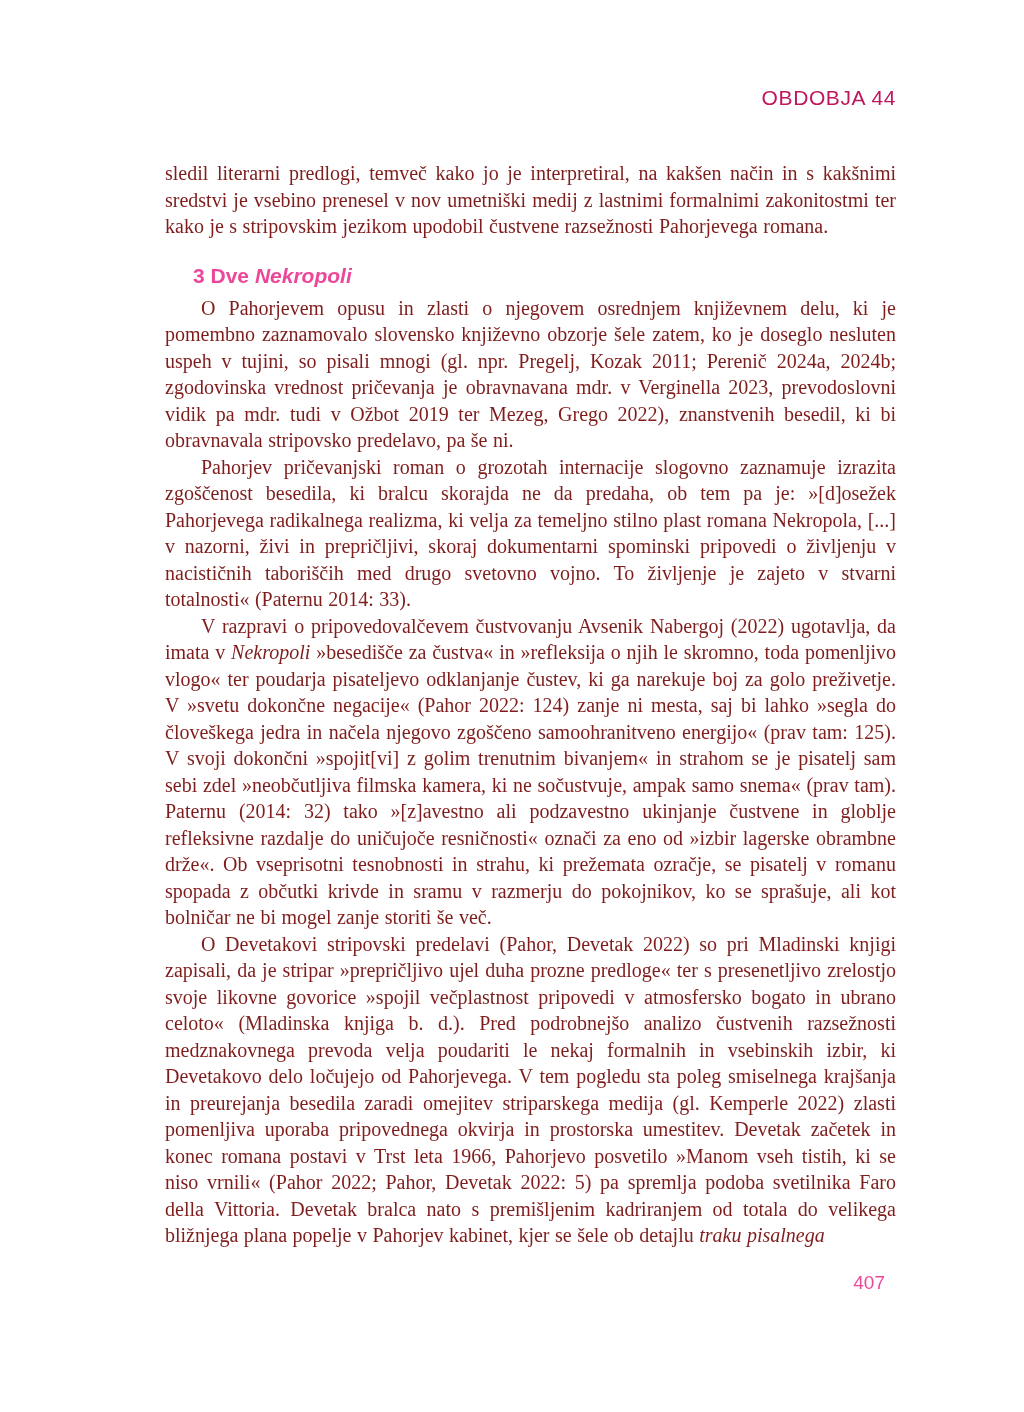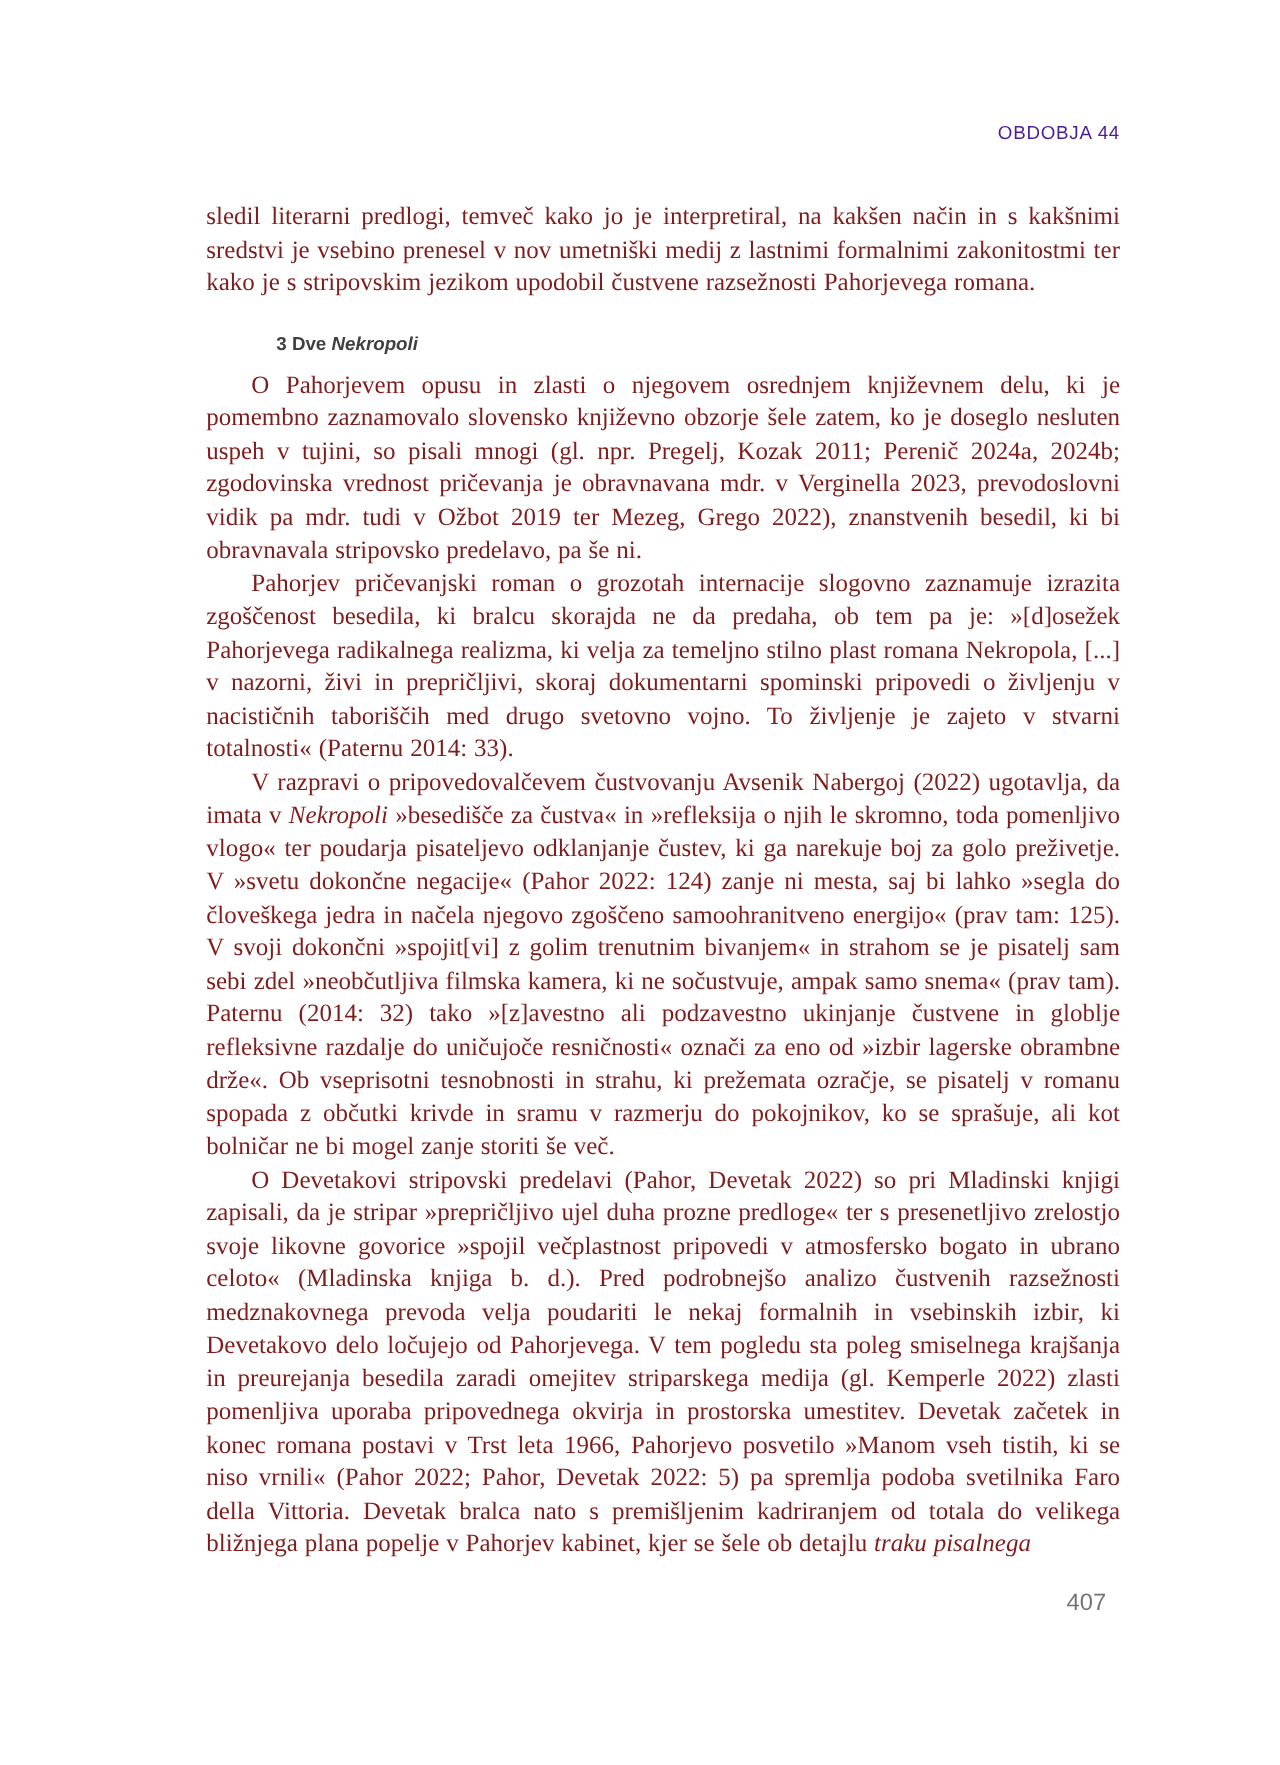--- a/index.html
+++ b/index.html
@@ -10,26 +10,26 @@
   .page {
     position: relative;
     width: 1024px;
     height: 1412px;
     background: #ffffff;
     overflow: hidden;
     color: #1a1a1a;
   }
   .running-head {
     position: absolute;
-    top: 98px;
+    top: 86px;
     right: 128px;
     font-family: "Liberation Sans", sans-serif;
-    font-size: 15px;
+    font-size: 21px;
     letter-spacing: 0.6px;
-    color: #4c1d95;
+    color: #be185d;
   }
   .article-body {
     position: absolute;
     left: 165px;
     top: 160px;
     width: 731px;
   }
   .para {
     font-family: "Liberation Serif", serif;
     font-size: 20px;
@@ -38,32 +38,32 @@
     color: #7f1d1d;
     margin: 0;
     word-spacing: 0.5px;
   }
   .para.indent {
     text-indent: 36px;
   }
   .heading {
     font-family: "Liberation Sans", sans-serif;
     font-weight: bold;
-    font-size: 15px;
+    font-size: 21px;
     line-height: 26px;
-    color: #404040;
-    margin: 23px 0 6px 56px;
+    color: #ec4899;
+    margin: 23px 0 6px 28px;
   }
   .page-number {
     position: absolute;
     top: 1272px;
     right: 139px;
     font-family: "Liberation Sans", sans-serif;
     font-size: 19px;
-    color: #737373;
+    color: #ec4899;
   }
 </style>
 </head>
 <body>
 
 <div class="page">
   <div class="running-head">OBDOBJA 44</div>
 
   <div class="article-body">
       <p class="para"><span>sledil literarni predlogi, temveč kako jo je interpretiral, na kakšen način in s kakšnimi sredstvi je vsebino prenesel v nov umetniški medij z lastnimi formalnimi zakonitostmi ter kako je s stripovskim jezikom upodobil čustvene razsežnosti Pahorjevega romana.</span></p>

